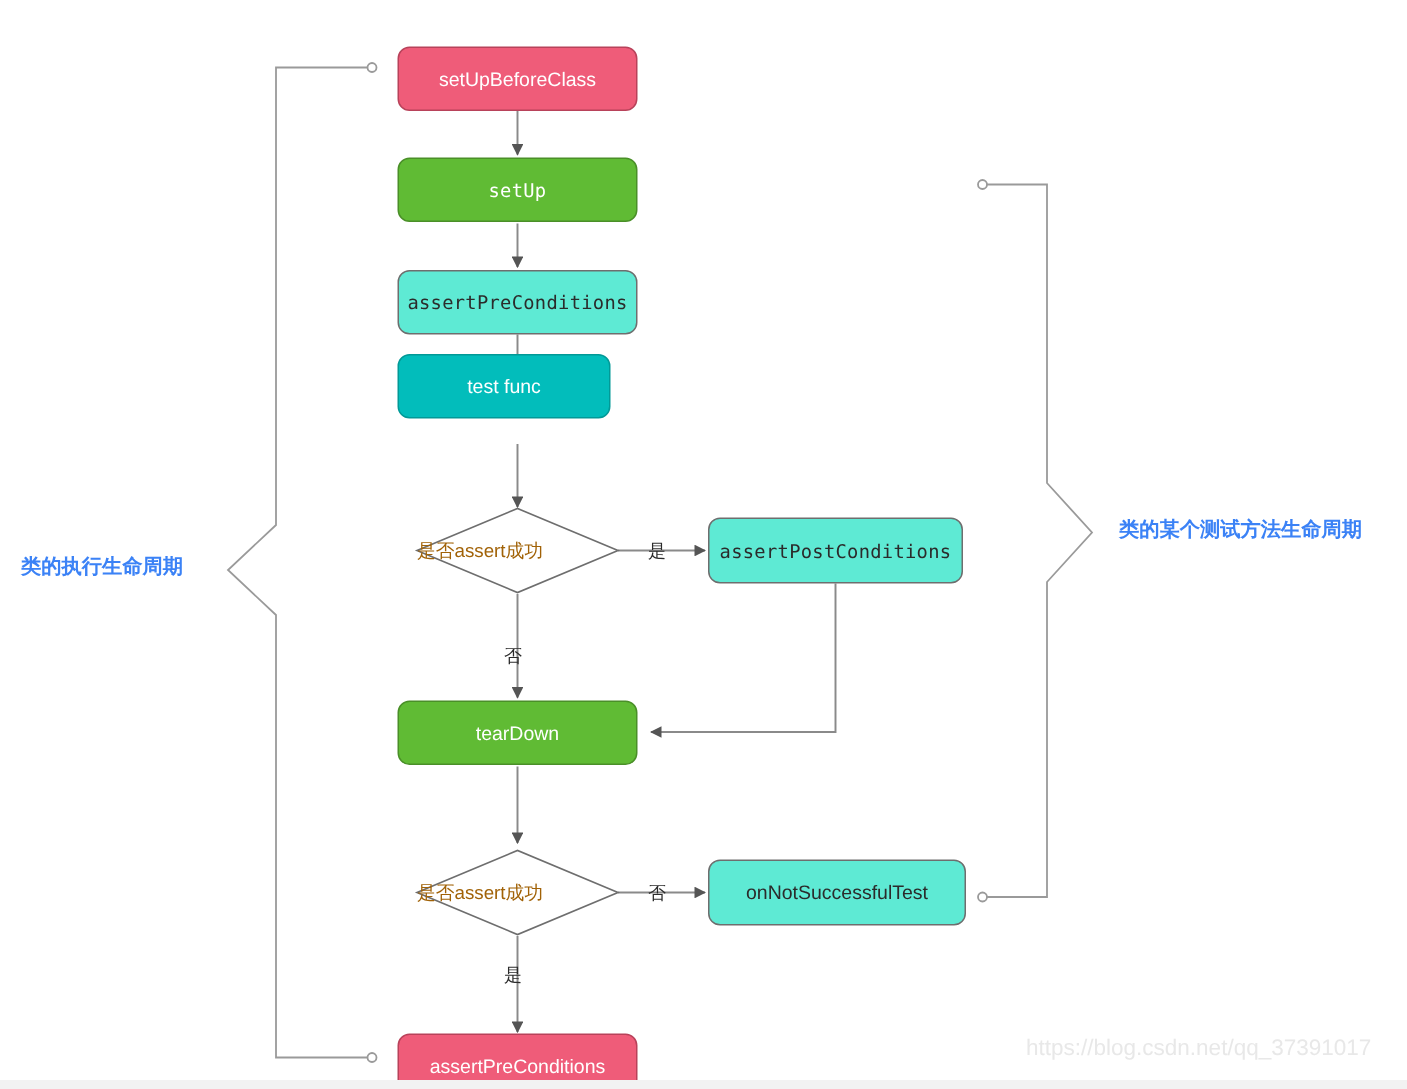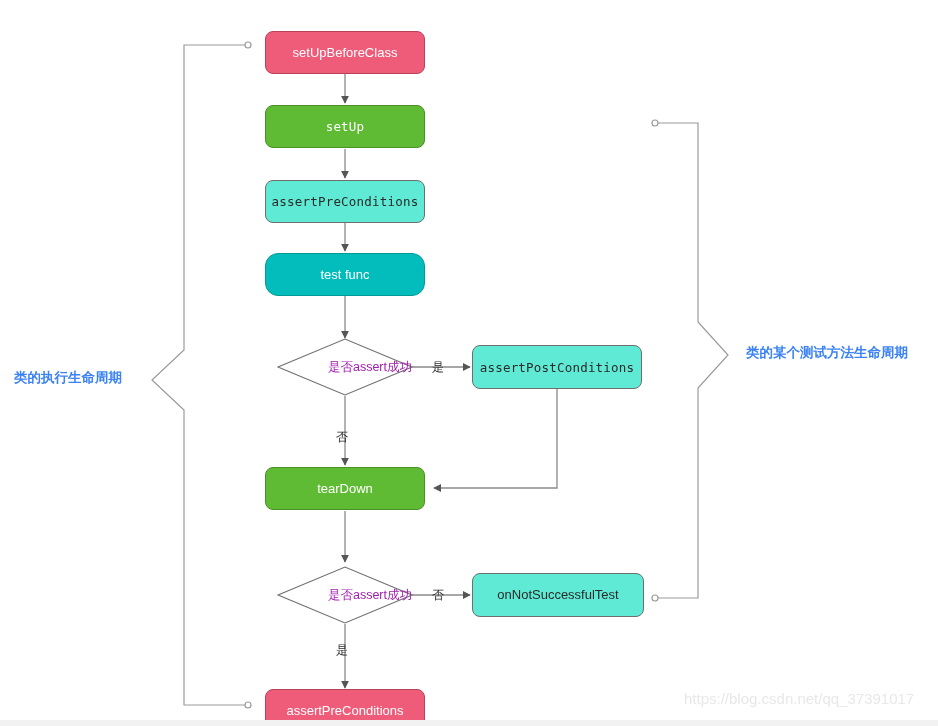--- a/index.html
+++ b/index.html
@@ -62,24 +62,24 @@
     letter-spacing: 0.2px;
   }
   .sans {
     font-family: "Liberation Sans", sans-serif;
     font-size: 13px;
   }
   .diamond-label {
     position: absolute;
     display: flex;
     align-items: center;
-    justify-content: flex-end;
+    justify-content: flex-start;
     font-family: "Liberation Sans", sans-serif;
     font-size: 12.5px;
-    color: #a21caf;
+    color: #a16207;
     pointer-events: none;
   }
   .edge-label {
     position: absolute;
     font-family: "Liberation Sans", sans-serif;
     font-size: 12px;
     color: #2b2b2b;
   }
   .brace-label {
     position: absolute;
@@ -153,21 +153,21 @@
   </div>
 
   <div class="node node-filled node-green" style="left:265px; top:105px; width:160px; height:43px;align-items:center;">
     <span class="mono" style="color:#ffffff">setUp</span>
   </div>
 
   <div class="node node-plain" style="left:265px; top:180px; width:160px; height:43px;">
     <span class="mono">assertPreConditions</span>
   </div>
 
-  <div class="node node-filled node-teal" style="left:265px; top:253px; width:160px; height:43px;border-radius:13px;">
+  <div class="node node-filled node-teal" style="left:265px; top:236px; width:142px; height:43px;">
     <span>test func</span>
   </div>
 
   <div class="diamond-label" style="left:278px; top:355px; width:134px; height:24px;">
     <span>是否assert成功</span>
   </div>
 
   <div class="node node-filled node-green" style="left:265px; top:467px; width:160px; height:43px;">
     <span>tearDown</span>
   </div>

